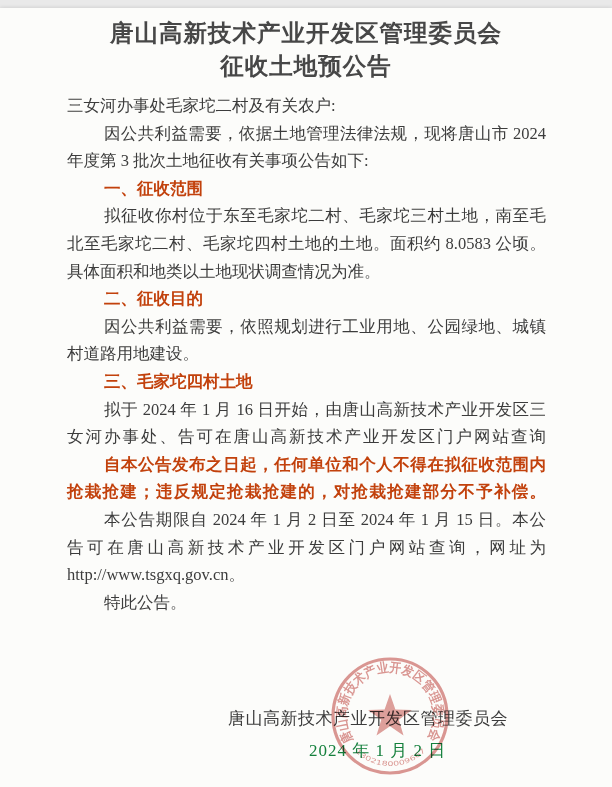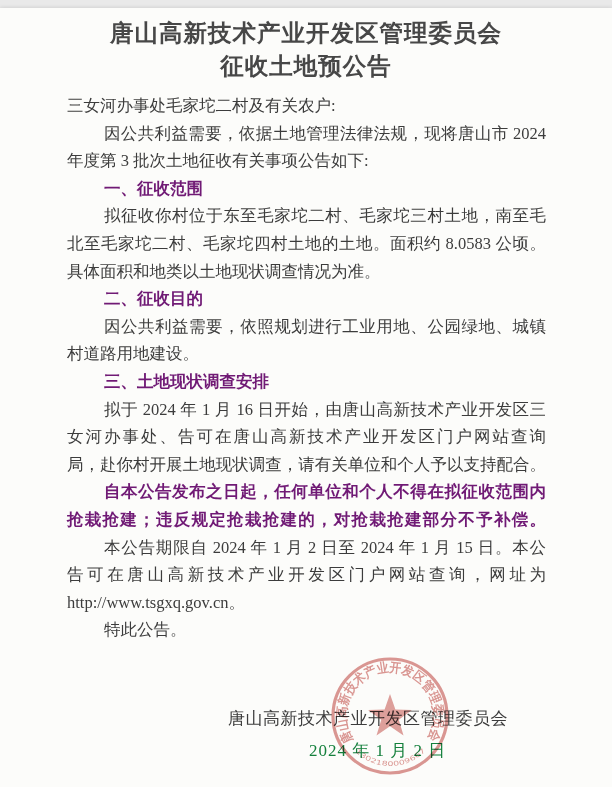--- a/index.html
+++ b/index.html
@@ -32,21 +32,21 @@
     white-space:nowrap;
     overflow:visible;
     text-align:justify;
     text-justify:inter-character;
   }
   .line.fill{text-align-last:justify;}
   .line.indent{text-indent:37px;}
   .line.heading,.line.strong{
     font-family:"Liberation Sans",sans-serif;
     font-weight:bold;
-    color:#701a75;
+    color:#c2410c;
   }
   .signature-org{
     position:absolute;top:699px;left:228px;
     font-size:17px;letter-spacing:.5px;color:#3c3c3c;
     white-space:nowrap;
   }
   .signature-date{
     position:absolute;top:731px;left:309px;
     font-size:17px;letter-spacing:1px;color:#15803d;
     white-space:nowrap;
@@ -81,24 +81,23 @@
     <div class="line">三女河办事处毛家坨二村及有关农户:</div>
     <div class="line indent fill">因公共利益需要，依据土地管理法律法规，现将唐山市 2024</div>
     <div class="line">年度第 3 批次土地征收有关事项公告如下:</div>
     <div class="line indent heading">一、征收范围</div>
     <div class="line indent fill">拟征收你村位于东至毛家坨二村、毛家坨三村土地，南至毛</div>
     <div class="line fill">北至毛家坨二村、毛家坨四村土地的土地。面积约 8.0583 公顷。</div>
     <div class="line">具体面积和地类以土地现状调查情况为准。</div>
     <div class="line indent heading">二、征收目的</div>
     <div class="line indent fill">因公共利益需要，依照规划进行工业用地、公园绿地、城镇</div>
     <div class="line">村道路用地建设。</div>
-    <div class="line indent heading">三、土地现状调查安排</div>
+    <div class="line indent heading">三、毛家坨四村土地</div>
     <div class="line indent fill">拟于 2024 年 1 月 16 日开始，由唐山高新技术产业开发区三</div>
     <div class="line fill">女河办事处、告可在唐山高新技术产业开发区门户网站查询</div>
-    <div class="line fill">局，赴你村开展土地现状调查，请有关单位和个人予以支持配合。</div>
     <div class="line indent fill strong">自本公告发布之日起，任何单位和个人不得在拟征收范围内</div>
     <div class="line fill strong">抢栽抢建；违反规定抢栽抢建的，对抢栽抢建部分不予补偿。</div>
     <div class="line indent fill">本公告期限自 2024 年 1 月 2 日至 2024 年 1 月 15 日。本公</div>
     <div class="line fill">告可在唐山高新技术产业开发区门户网站查询，网址为</div>
     <div class="line">http://www.tsgxq.gov.cn。</div>
     <div class="line indent">特此公告。</div>
   </div>
 
   <div class="signature-org">唐山高新技术产业开发区管理委员会</div>
   <div class="signature-date">2024 年 1 月 2 日</div>

